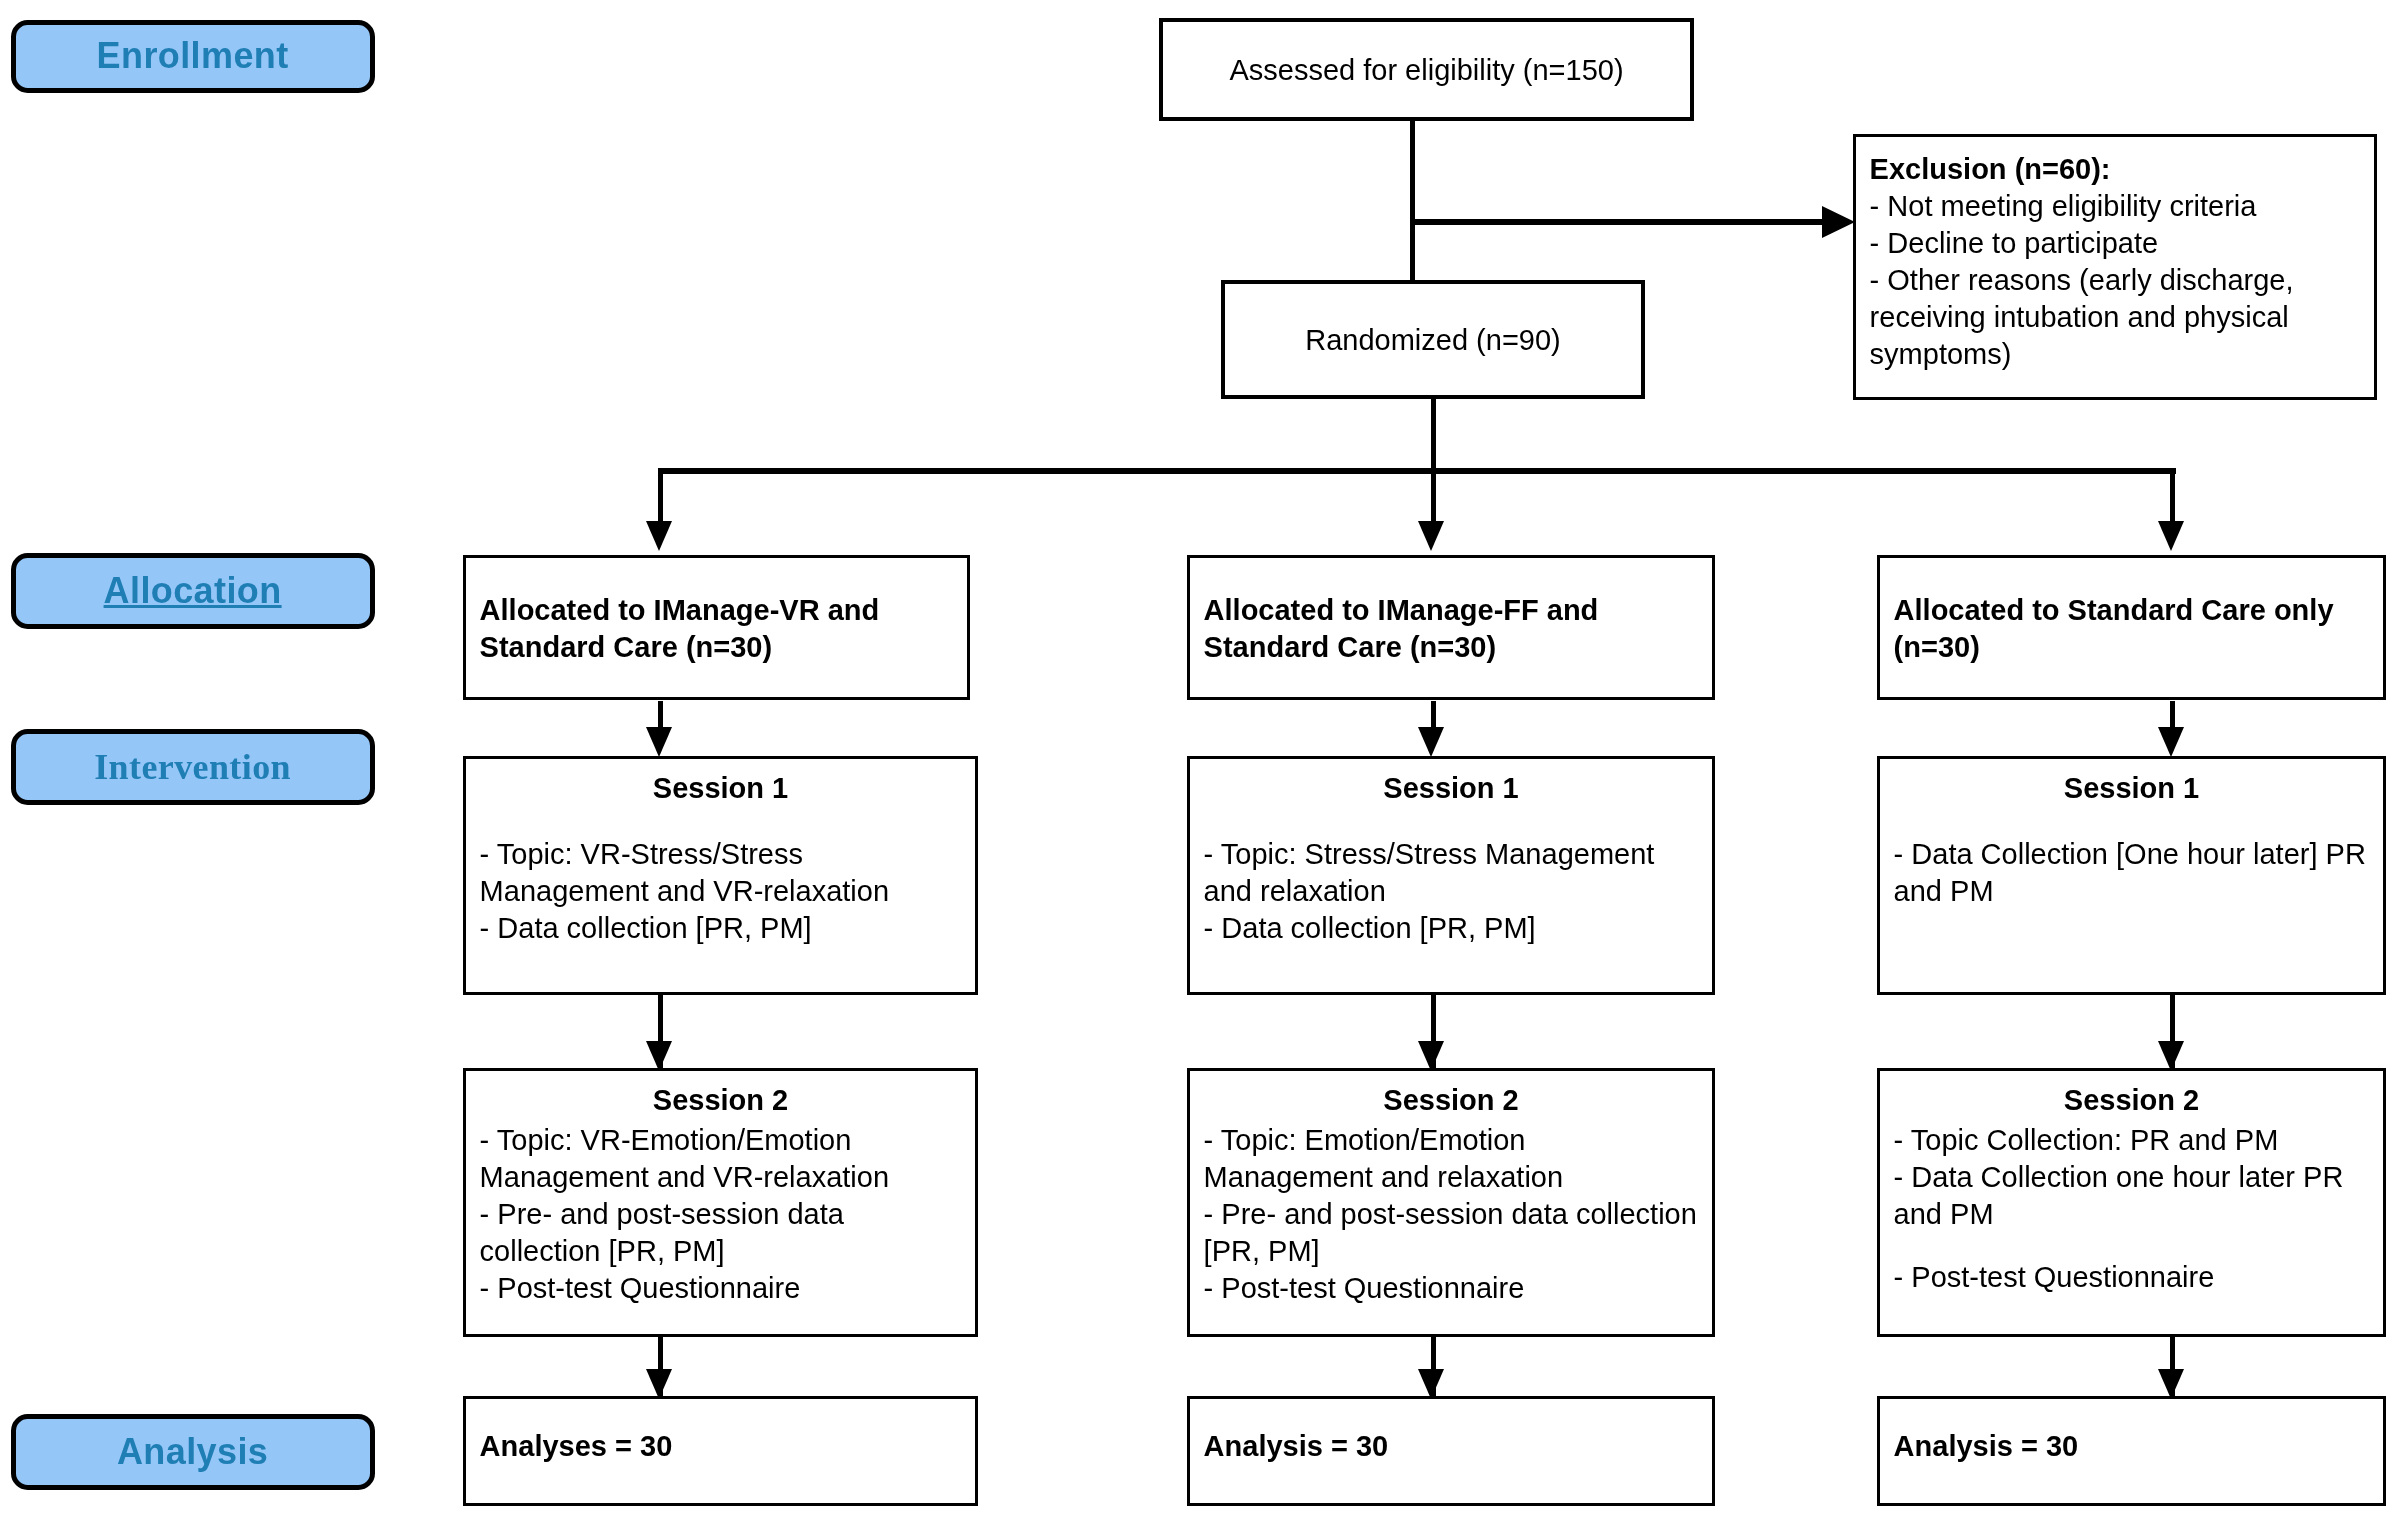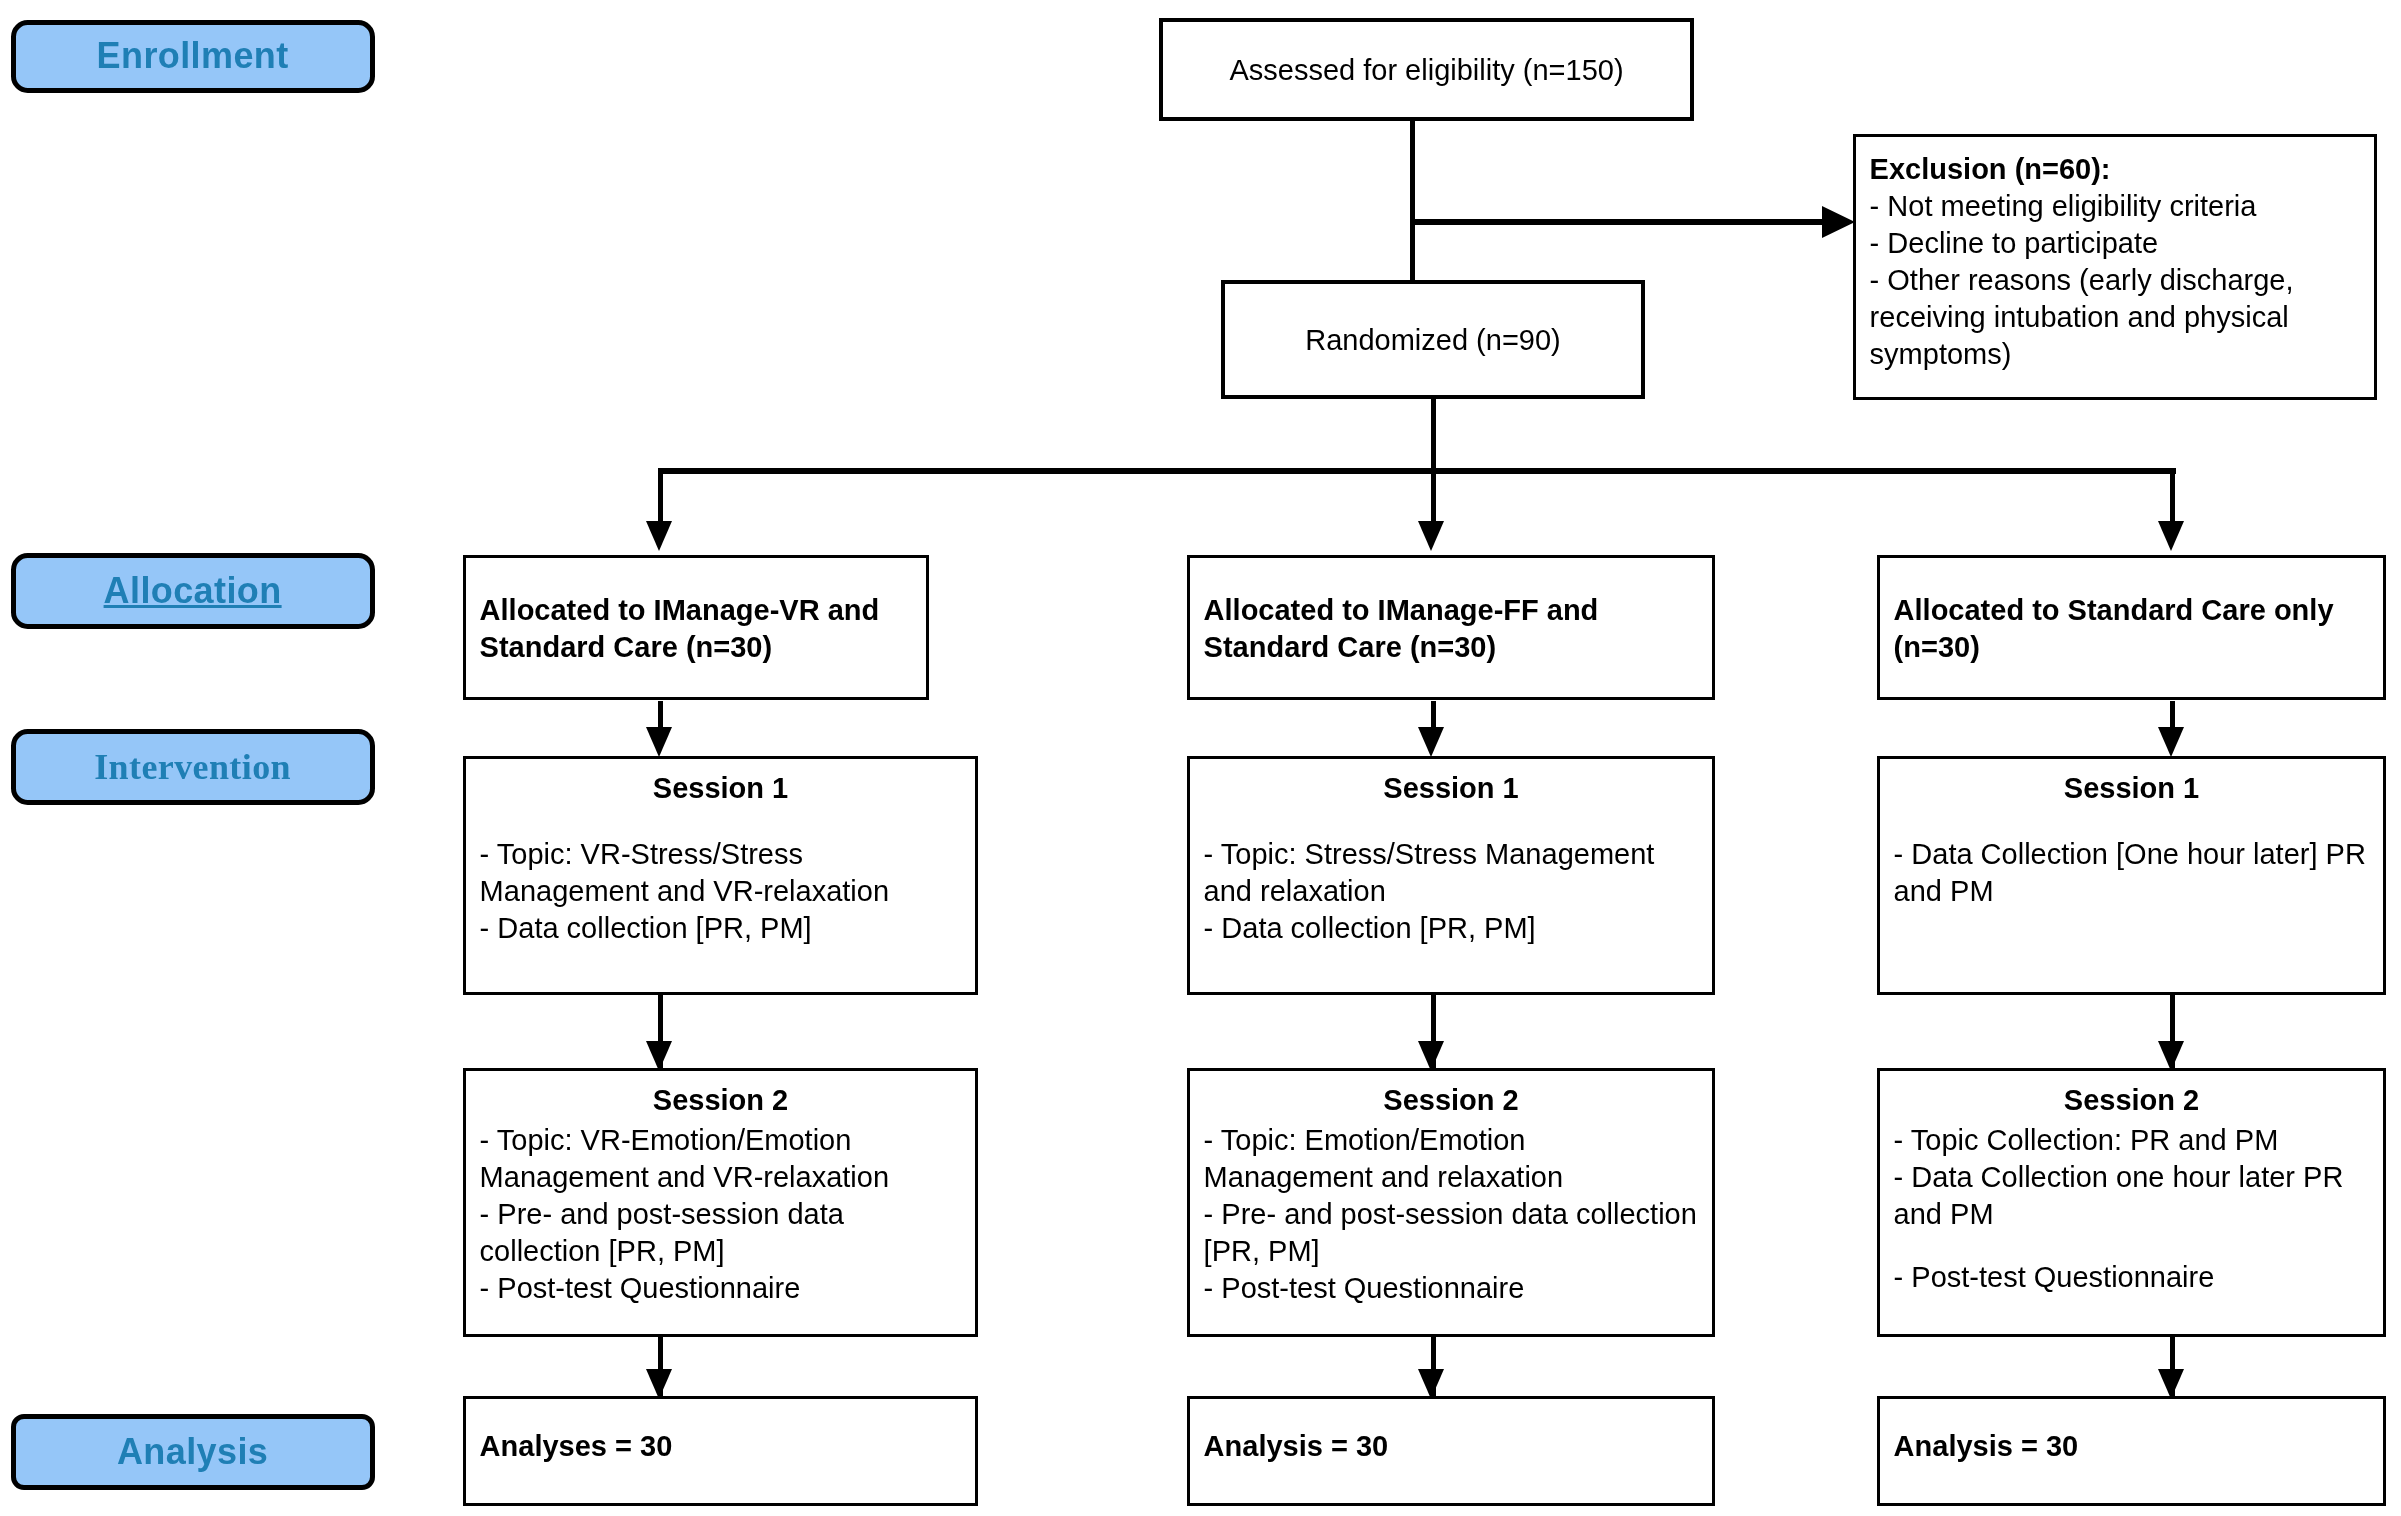--- a/index.html
+++ b/index.html
@@ -107,21 +107,21 @@
   </div>
 
   <div class="stage-label" style="left:10.6px;  top:553px;  width:364px; height:76px;text-decoration:underline;">
     <span>Allocation</span>
   </div>
 
   <div class="stage-label" style="left:10.6px;  top:729px;  width:364px; height:76px;font-family:Liberation Serif, serif;">
     <span>Intervention</span>
   </div>
 
-  <div class="stage-label" style="left:10.6px;  top:1414px; width:364px; height:76px;border-radius:13px;">
+  <div class="stage-label" style="left:10.6px;  top:1414px; width:364px; height:76px;">
     <span>Analysis</span>
   </div>
 
   <div class="box thick" style="left:1159px; top:18px; width:535px; height:103px;">
     <div class="vcenter">
         <span class="ctr">Assessed for eligibility (n=150)</span>
       </div>
   </div>
 
   <div class="vline" style="left:1410px; top:121px; height:164px;"></div>
@@ -148,21 +148,21 @@
 
   <div class="vline" style="left:658px;  top:468px; height:58px;"></div>
   <div class="arrow-down" style="left:646px; top:521px;"></div>
 
   <div class="vline" style="left:1431px; top:468px; height:58px;"></div>
   <div class="arrow-down" style="left:1418px; top:521px;"></div>
 
   <div class="vline" style="left:2170px; top:468px; height:58px;"></div>
   <div class="arrow-down" style="left:2158px; top:521px;"></div>
 
-  <div class="box" style="left:463px; top:555px; width:466px; height:145px;">
+  <div class="box" style="left:463px; top:555px; width:507px; height:145px;">
     <div class="vcenter-left">
         <span class="left bold">Allocated to IManage-VR and Standard Care (n=30)</span>
       </div>
   </div>
   <div class="vline" style="left:658px; top:701px; height:33px;"></div>
   <div class="arrow-down" style="left:646px; top:727px;"></div>
 
   <div class="box" style="left:463px; top:756px; width:515px; height:239px;">
     <div class="hdr">Session 1</div>
     <div class="blank"></div>

